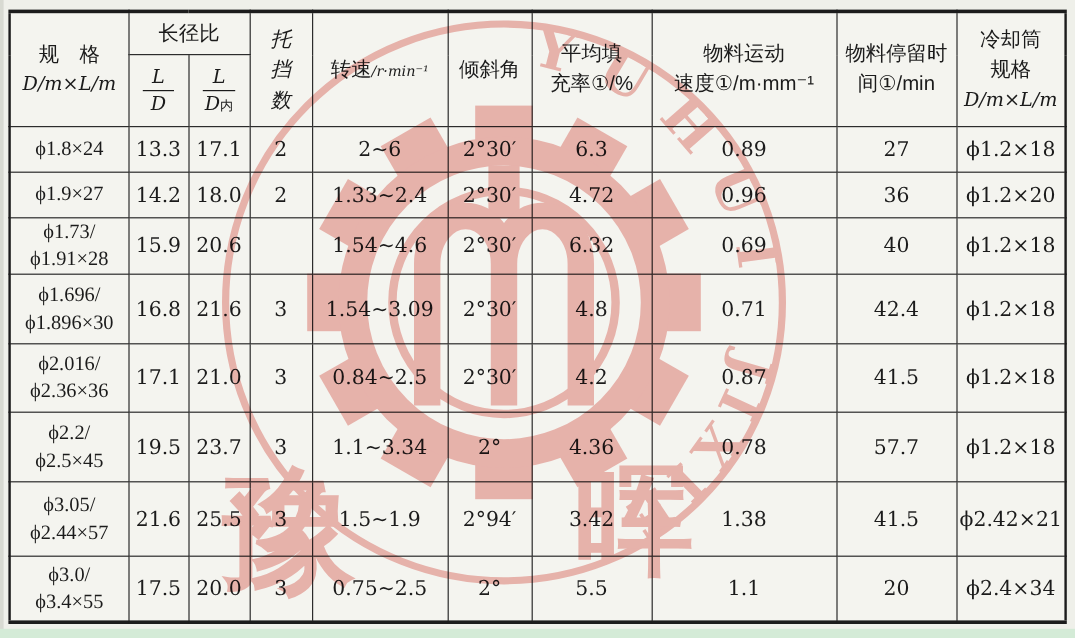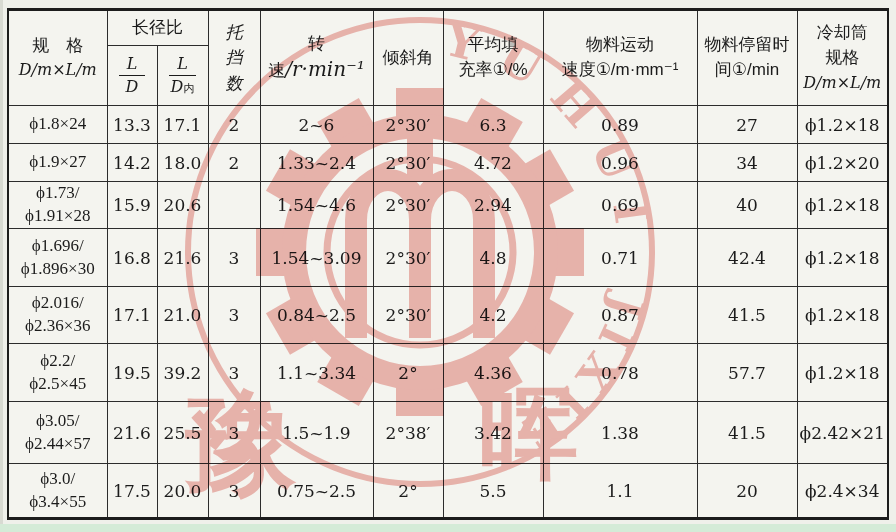--- a/index.html
+++ b/index.html
@@ -21,21 +21,21 @@
   td,th{
     border:1px solid #2c2c2c;text-align:center;vertical-align:middle;
     padding:0 2px;font-weight:normal;overflow:hidden;
   }
   .h1{height:36px}.h2{height:60px}
   .r0{height:38px}.r1{height:38px}.r2{height:47px}.r3{height:58px}
   .r4{height:57px}.r5{height:58px}.r6{height:62px}.r7{height:55px}
 
   .cjk{font-family:"Liberation Sans","DejaVu Sans",sans-serif;font-size:17px;line-height:1.45;}
   .unit{font-family:"DejaVu Serif","Liberation Serif",serif;font-style:italic;font-size:16px;line-height:1.5;}
-  .unit-inline{font-family:"DejaVu Serif","Liberation Serif",serif;font-style:italic;font-size:20px;}
+  .unit-inline{font-family:"DejaVu Serif","Liberation Serif",serif;font-style:italic;font-size:12px;}
   .num{font-family:"DejaVu Serif","Liberation Serif",serif;font-size:17px;}
   .pre{white-space:pre-line;line-height:1.35;font-family:Liberation Serif, serif;}
   .supports-h{line-height:1.5;padding:0 9px;font-style:italic;}
 
   .frac{display:inline-flex;flex-direction:column;align-items:center;vertical-align:middle;}
   .frac .fn{
     font-family:"DejaVu Serif","Liberation Serif",serif;font-style:italic;font-size:16px;
     border-bottom:1px solid #1b1b1b;padding:0 8px 1px 8px;line-height:1.15;
   }
   .frac .fd{font-family:"DejaVu Serif","Liberation Serif",serif;font-style:italic;font-size:16px;line-height:1.2;padding-top:1px;}
@@ -125,32 +125,32 @@
     </tr>
     <tr class="r1">
       <td class="num pre">ϕ1.9×27</td>
       <td class="num">14.2</td>
       <td class="num">18.0</td>
       <td class="num">2</td>
       <td class="num">1.33~2.4</td>
       <td class="num">2°30′</td>
       <td class="num">4.72</td>
       <td class="num">0.96</td>
-      <td class="num">34</td>
+      <td class="num">36</td>
       <td class="num">ϕ1.2×20</td>
     </tr>
     <tr class="r2">
       <td class="num pre">ϕ1.73/
 ϕ1.91×28</td>
       <td class="num">15.9</td>
       <td class="num">20.6</td>
       <td class="num"></td>
       <td class="num">1.54~4.6</td>
       <td class="num">2°30′</td>
-      <td class="num">2.94</td>
+      <td class="num">6.32</td>
       <td class="num">0.69</td>
       <td class="num">40</td>
       <td class="num">ϕ1.2×18</td>
     </tr>
     <tr class="r3">
       <td class="num pre">ϕ1.696/
 ϕ1.896×30</td>
       <td class="num">16.8</td>
       <td class="num">21.6</td>
       <td class="num">3</td>
@@ -171,37 +171,37 @@
       <td class="num">2°30′</td>
       <td class="num">4.2</td>
       <td class="num">0.87</td>
       <td class="num">41.5</td>
       <td class="num">ϕ1.2×18</td>
     </tr>
     <tr class="r5">
       <td class="num pre">ϕ2.2/
 ϕ2.5×45</td>
       <td class="num">19.5</td>
-      <td class="num">39.2</td>
+      <td class="num">23.7</td>
       <td class="num">3</td>
       <td class="num">1.1~3.34</td>
       <td class="num">2°</td>
       <td class="num">4.36</td>
       <td class="num">0.78</td>
       <td class="num">57.7</td>
       <td class="num">ϕ1.2×18</td>
     </tr>
     <tr class="r6">
       <td class="num pre">ϕ3.05/
 ϕ2.44×57</td>
       <td class="num">21.6</td>
       <td class="num">25.5</td>
       <td class="num">3</td>
       <td class="num">1.5~1.9</td>
-      <td class="num">2°38′</td>
+      <td class="num">2°94′</td>
       <td class="num">3.42</td>
       <td class="num">1.38</td>
       <td class="num">41.5</td>
       <td class="num">ϕ2.42×21</td>
     </tr>
     <tr class="r7">
       <td class="num pre">ϕ3.0/
 ϕ3.4×55</td>
       <td class="num">17.5</td>
       <td class="num">20.0</td>

